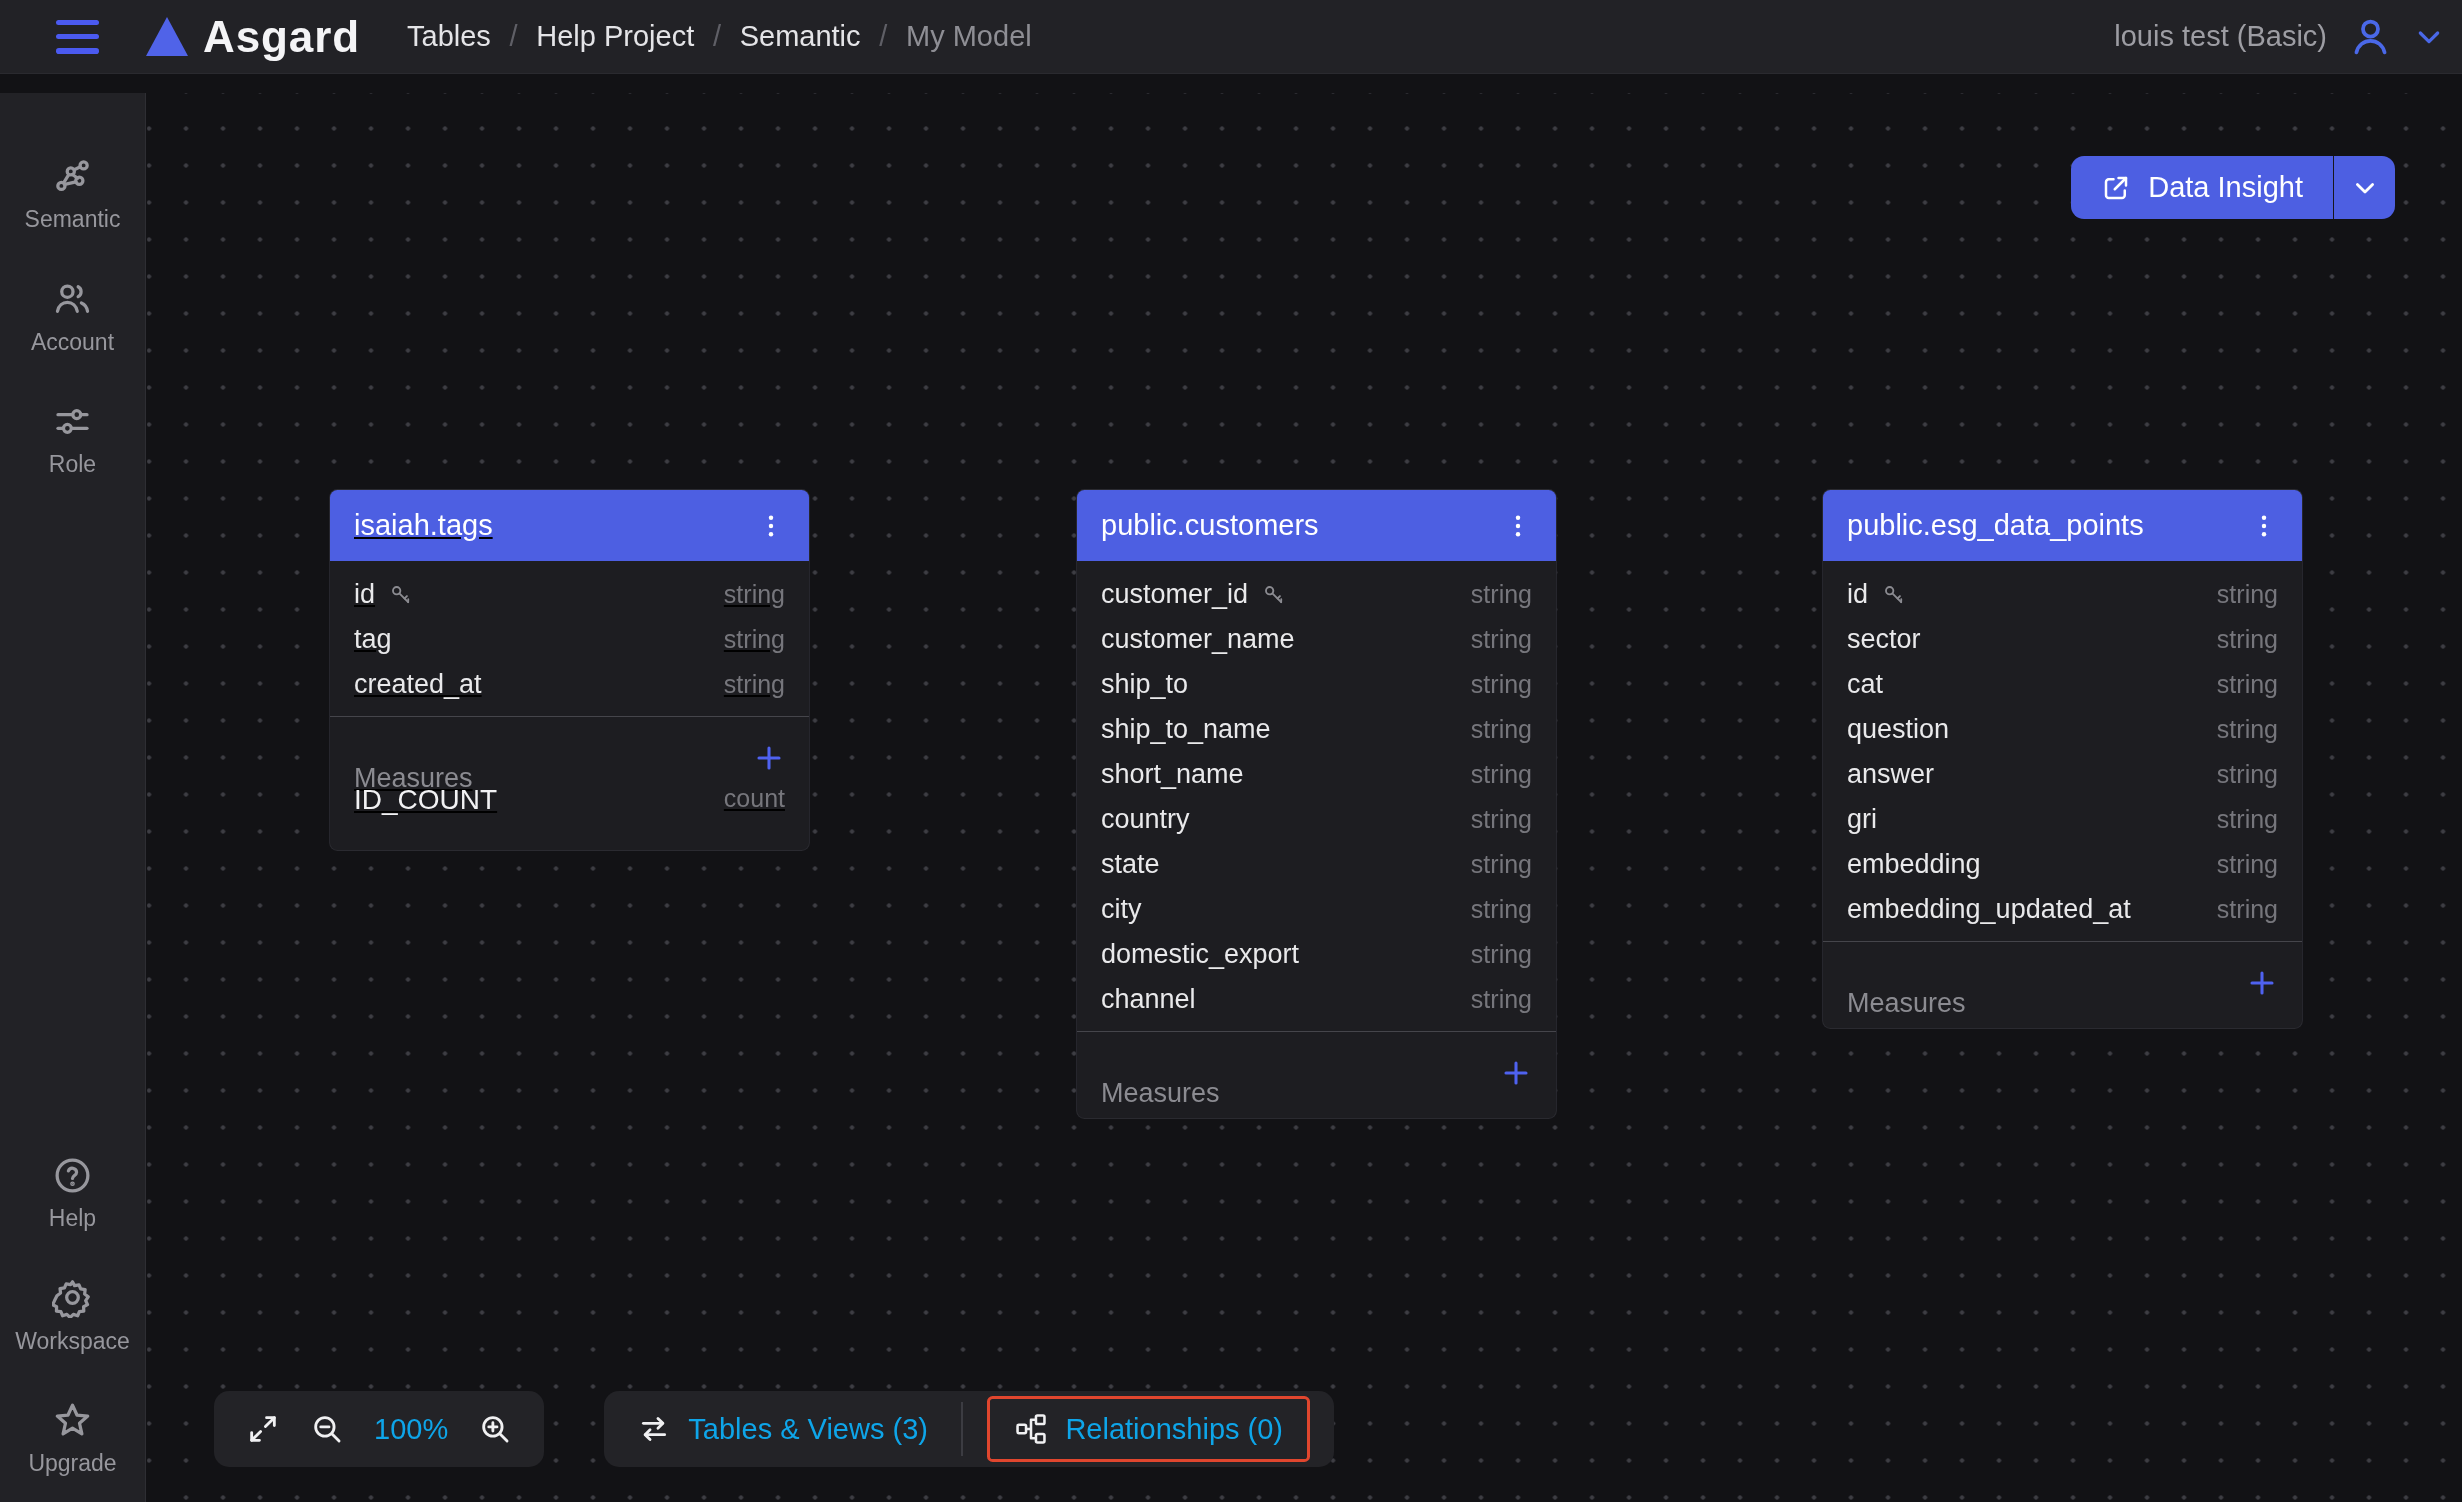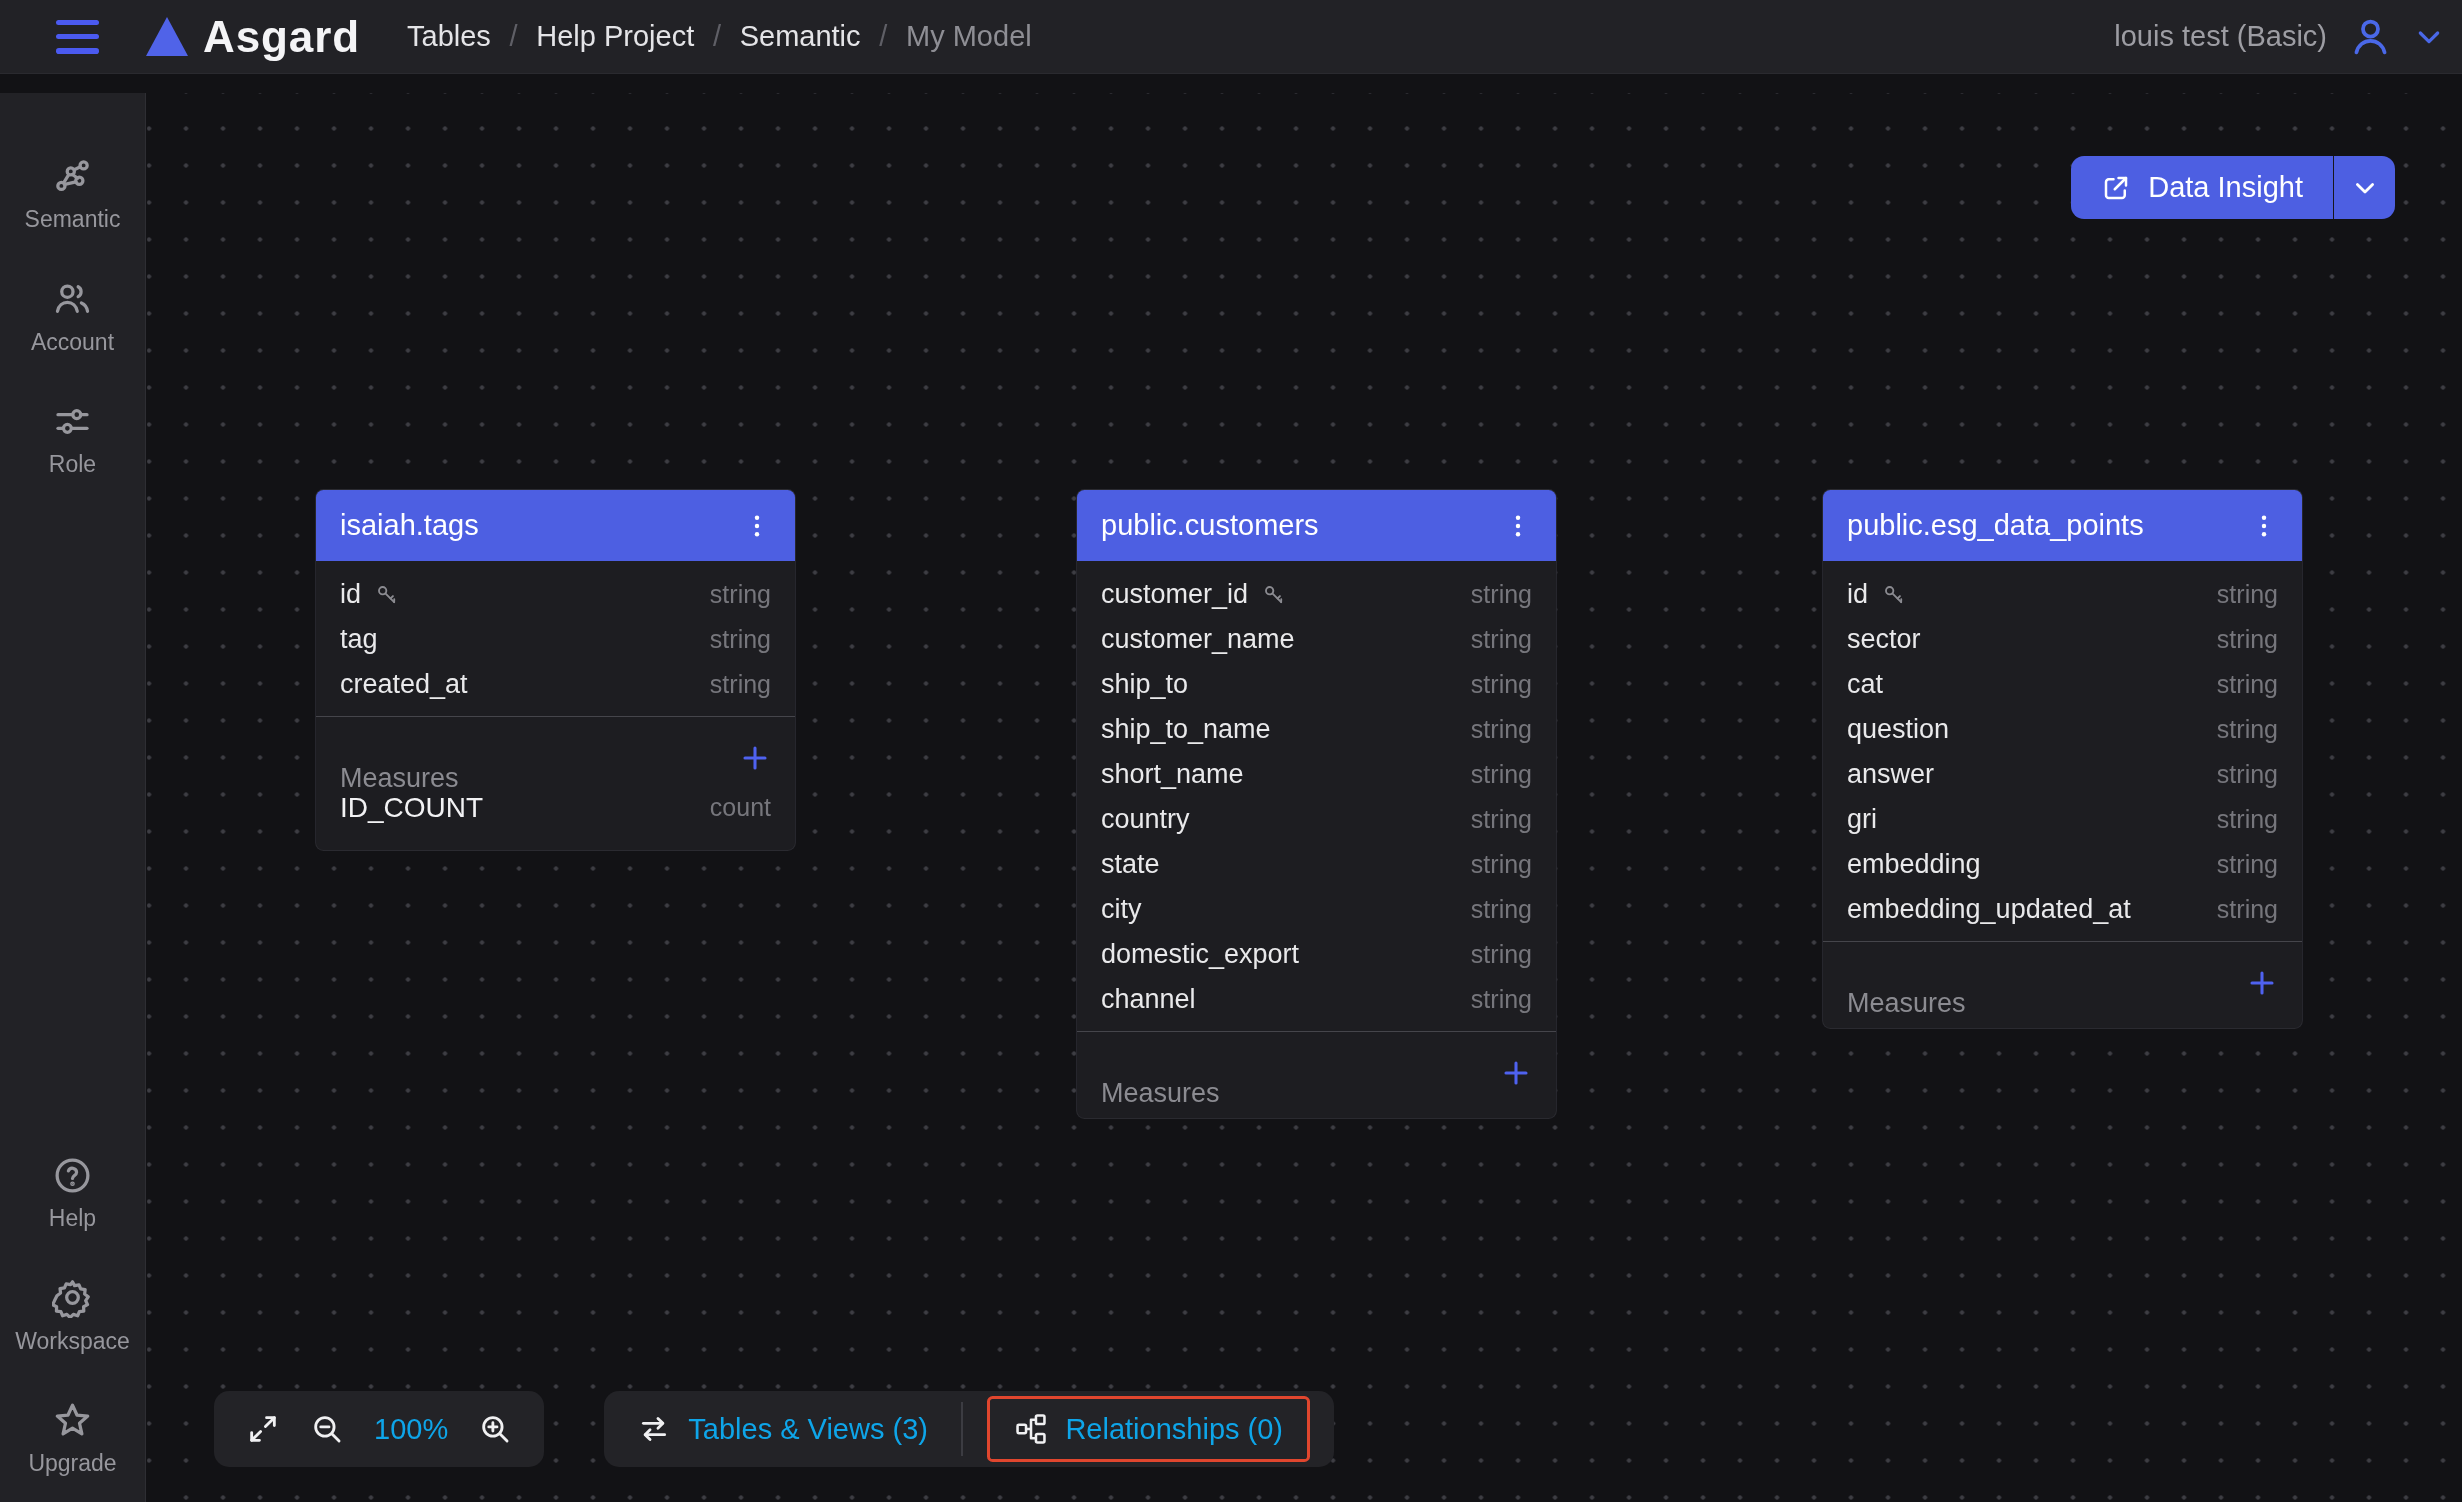--- a/index.html
+++ b/index.html
@@ -49,36 +49,36 @@
   .data-insight { position:absolute; top:63px; right:67px; height:63px;
                   display:flex; background:#4d5fe2; border-radius:13px;
                   color:#fff; overflow:hidden; cursor:pointer; }
   .di-main { display:flex; align-items:center; gap:17px; padding:0 30px; font-size:29px; }
   .di-caret { width:62px; display:flex; align-items:center; justify-content:center;
               border-left:1.9px solid #17171c; }
 
   
   .table-card { position:absolute; top:397px; width:479px; background:#1d1d21;
                 border-radius:7.5px; box-shadow:0 0 0 0.9px #2a2a30; }
-  .card-0 { left:169px; } .card-1 { left:930px; } .card-2 { left:1676px;text-align:right; }
+  .card-0 { left:183px;text-decoration:underline; } .card-1 { left:930px; } .card-2 { left:1676px;text-align:right; }
   .card-header { height:71px; background:#4d5fe2; border-radius:7.5px 7.5px 0 0;
                  display:flex; align-items:center; padding:0 24px; cursor:grab; }
   .card-title { color:#ffffff; font-size:29px; font-weight:500; }
   .kebab { margin-left:auto; cursor:pointer; }
   .card-body { padding:11.2px 0 9.3px; }
   .field-row { height:45px; display:flex; align-items:center; padding:0 24px; }
   .field-name { color:#e9e9eb; font-size:27px; }
   .key-badge { margin-left:13px; color:#8b8b91; }
   .field-type { margin-left:auto; color:#76767c; font-size:25px; }
   .divider { height:0.9px; background:#45454b; }
   .measures { padding:15px 0 18.7px; }
   .measures-header { height:52px; display:flex; align-items:center; padding:0 24px; }
   .measures-label { color:#8b8b91; font-size:27px;margin-top:40px; }
   .plus-btn { margin-left:auto; cursor:pointer; }
-  .measure-row { height:47px; display:flex; align-items:center; padding:0 24px; }
+  .measure-row { height:47px; display:flex; align-items:flex-start; padding:0 24px; }
   .measure-name { color:#f2f2f4; font-size:28px; }
   .measure-type { margin-left:auto; color:#76767c; font-size:25px; }
 
   
   .bottom-group { position:absolute; height:76px; background:#232327; border-radius:15px;
                   display:flex; align-items:center; color:#0ea5e9;margin-left:24px; }
   .zoom-group { left:43px; bottom:36px; padding:0 32px; gap:30px; }
   .zoom-level { font-size:29px; }
   .tool-btn { display:flex; align-items:center; cursor:pointer; }
   .tables-group { left:433px; bottom:36px; padding:0 24px; gap:24px;text-align:right; }

